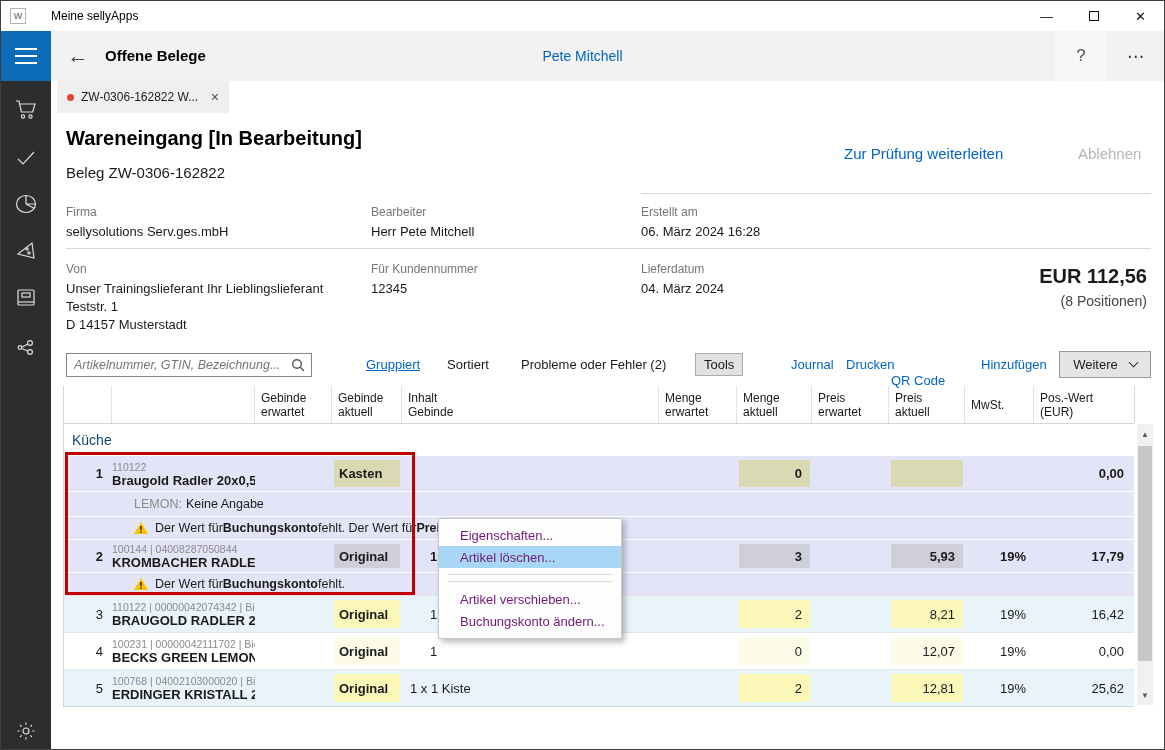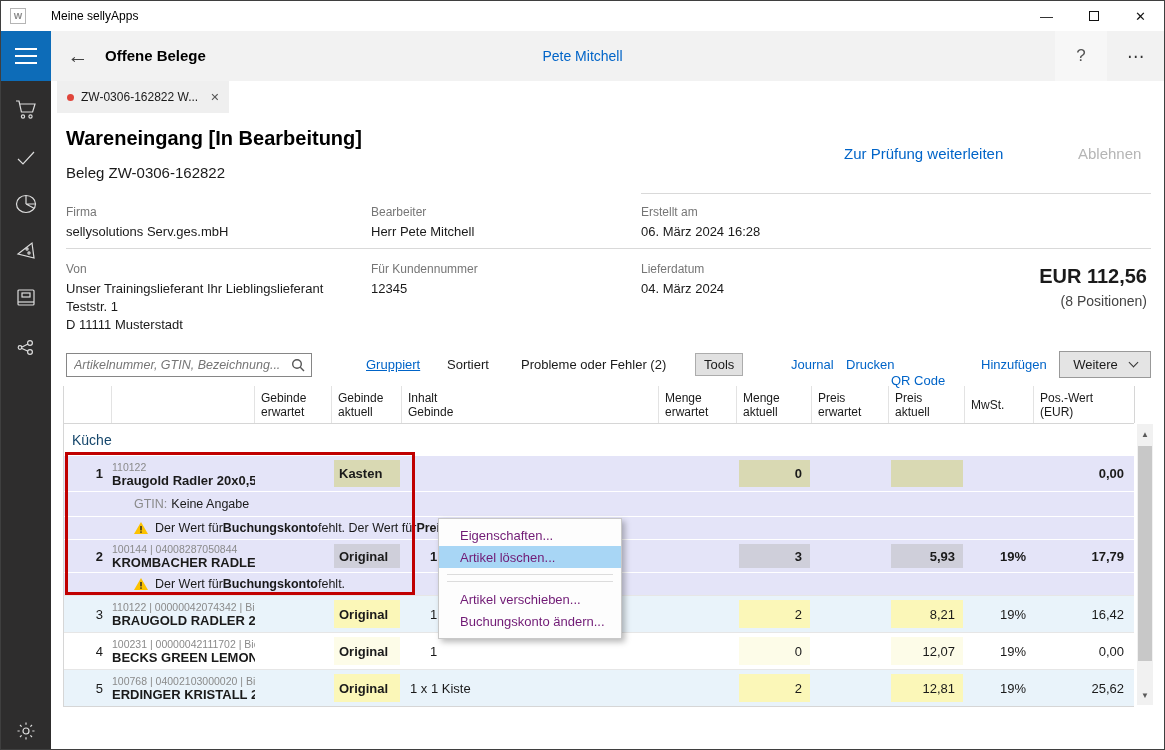--- a/index.html
+++ b/index.html
@@ -202,21 +202,21 @@
   <div class="flabel" style="left:370px; top:204px;">Bearbeiter</div>
   <div class="fvalue" style="left:370px; top:223px;">Herr Pete Mitchell</div>
   <div class="flabel" style="left:640px; top:204px;">Erstellt am</div>
   <div class="fvalue" style="left:640px; top:223px;">06. März 2024 16:28</div>
 
   <div class="hl" style="left:65px; top:247px; width:1085px;"></div>
 
   <div class="flabel" style="left:65px; top:261px;">Von</div>
   <div class="fvalue" style="left:65px; top:280px;">Unser Trainingslieferant Ihr Lieblingslieferant</div>
   <div class="fvalue" style="left:65px; top:298px;">Teststr. 1</div>
-  <div class="fvalue" style="left:65px; top:316px;">D 11111 Musterstadt</div>
+  <div class="fvalue" style="left:65px; top:316px;">D 14157 Musterstadt</div>
   <div class="flabel" style="left:370px; top:261px;">Für Kundennummer</div>
   <div class="fvalue" style="left:370px; top:280px;">12345</div>
   <div class="flabel" style="left:640px; top:261px;">Lieferdatum</div>
   <div class="fvalue" style="left:640px; top:280px;">04. März 2024</div>
 
   <div class="total">EUR 112,56</div>
   <div class="total-sub">(8 Positionen)</div>
 
   <div class="searchbox">
     <input placeholder="Artikelnummer, GTIN, Bezeichnung..." style="">
@@ -298,21 +298,21 @@
           <span class="shade c-olive bold">0</span>
         </div>
       <div class="cell"></div>
       <div class="cell chipcell">
           <span class="shade c-olive bold"></span>
         </div>
       <div class="cell valcell bold"></div>
       <div class="cell valcell bold" style="padding-right:11px;">0,00</div>
     </div>
     <div class="subrow bgpurple rsep" style="height:25px;">
-      <span class="haccp-label">GTIN:</span>
+      <span class="haccp-label">LEMON:</span>
       <span>Keine Angabe</span>
     </div>
     <div class="subrow bgpurple rsep" style="height:23px;">
       <svg class="warn-ico" width="14" height="12" viewBox="0 0 14 12">
           <polygon points="7,0 14,12 0,12" fill="#fcc200"></polygon>
           <rect x="6.3" y="4" width="1.4" height="4.4" fill="#222"></rect>
           <rect x="6.3" y="9.4" width="1.4" height="1.4" fill="#222"></rect>
         </svg>
       <span>Der Wert für </span>
         <b>Buchungskonto</b>

